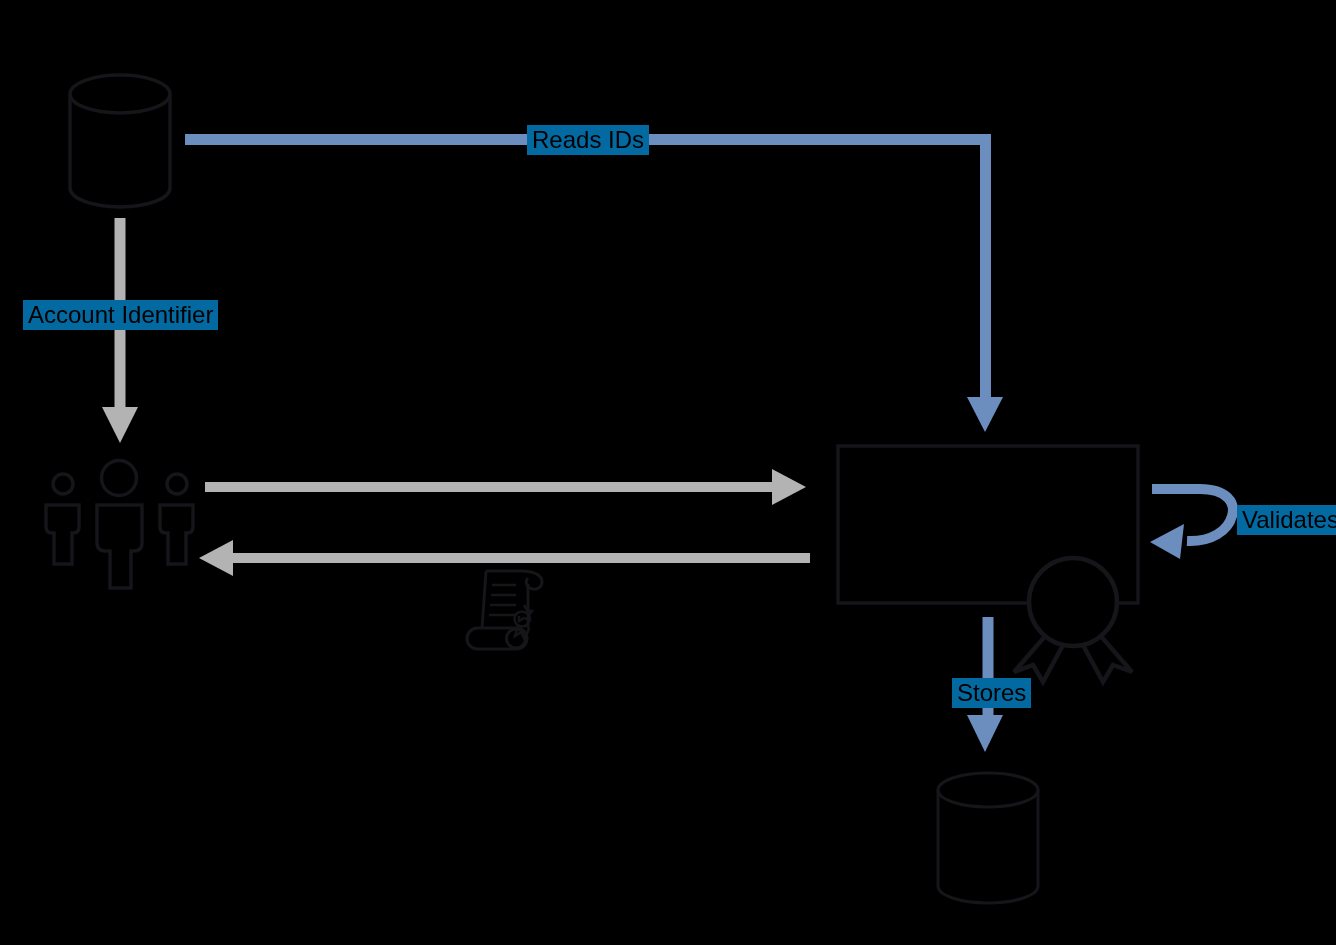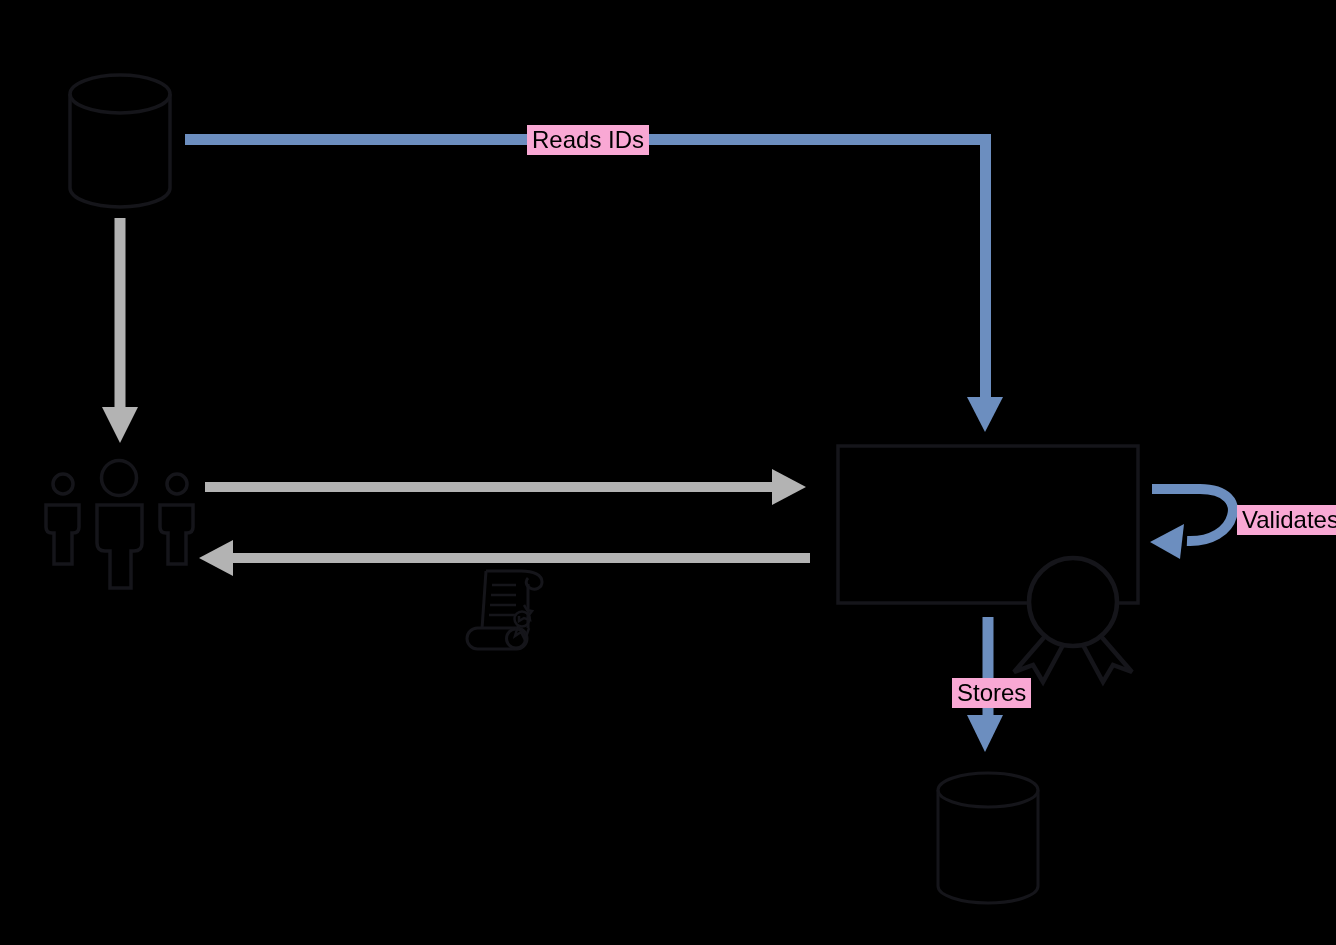--- a/index.html
+++ b/index.html
@@ -7,21 +7,21 @@
     position: relative;
     width: 1336px;
     height: 945px;
     background: #000;
     overflow: hidden;
     font-family: "Liberation Sans", sans-serif;
   }
   .stage svg { position: absolute; left: 0; top: 0; }
   .flow-label {
     position: absolute;
-    background: #f9a8d4;
+    background: #0369a1;
     color: #000000;
     font: 24px/28px "Liberation Sans", sans-serif;
     padding: 1px 5px;
     white-space: nowrap;
   }
   .flow-label.bold3 {
     font-weight: bold;
     white-space: pre-line;
     text-align: center;
     line-height: 29px;
@@ -116,18 +116,19 @@
     </g>
 
     <g fill="none" stroke="#15151a" stroke-width="3">
       <path d="M938,790 V886 A50,17 0 0 0 1038,886 V790"></path>
       <ellipse cx="988" cy="790" rx="50" ry="17"></ellipse>
     </g>
   </svg>
 
   <div class="flow-label" style="left:527px; top:125px;">Reads IDs</div>
 
+  <div class="flow-label" style="left:23px; top:300px;">Account Identifier</div>
 
 
   <div class="flow-label" style="left:1237px; top:505px;">Validates</div>
 
   <div class="flow-label" style="left:952px; top:678px;">Stores</div>
 </div>
 
 </body></html>

